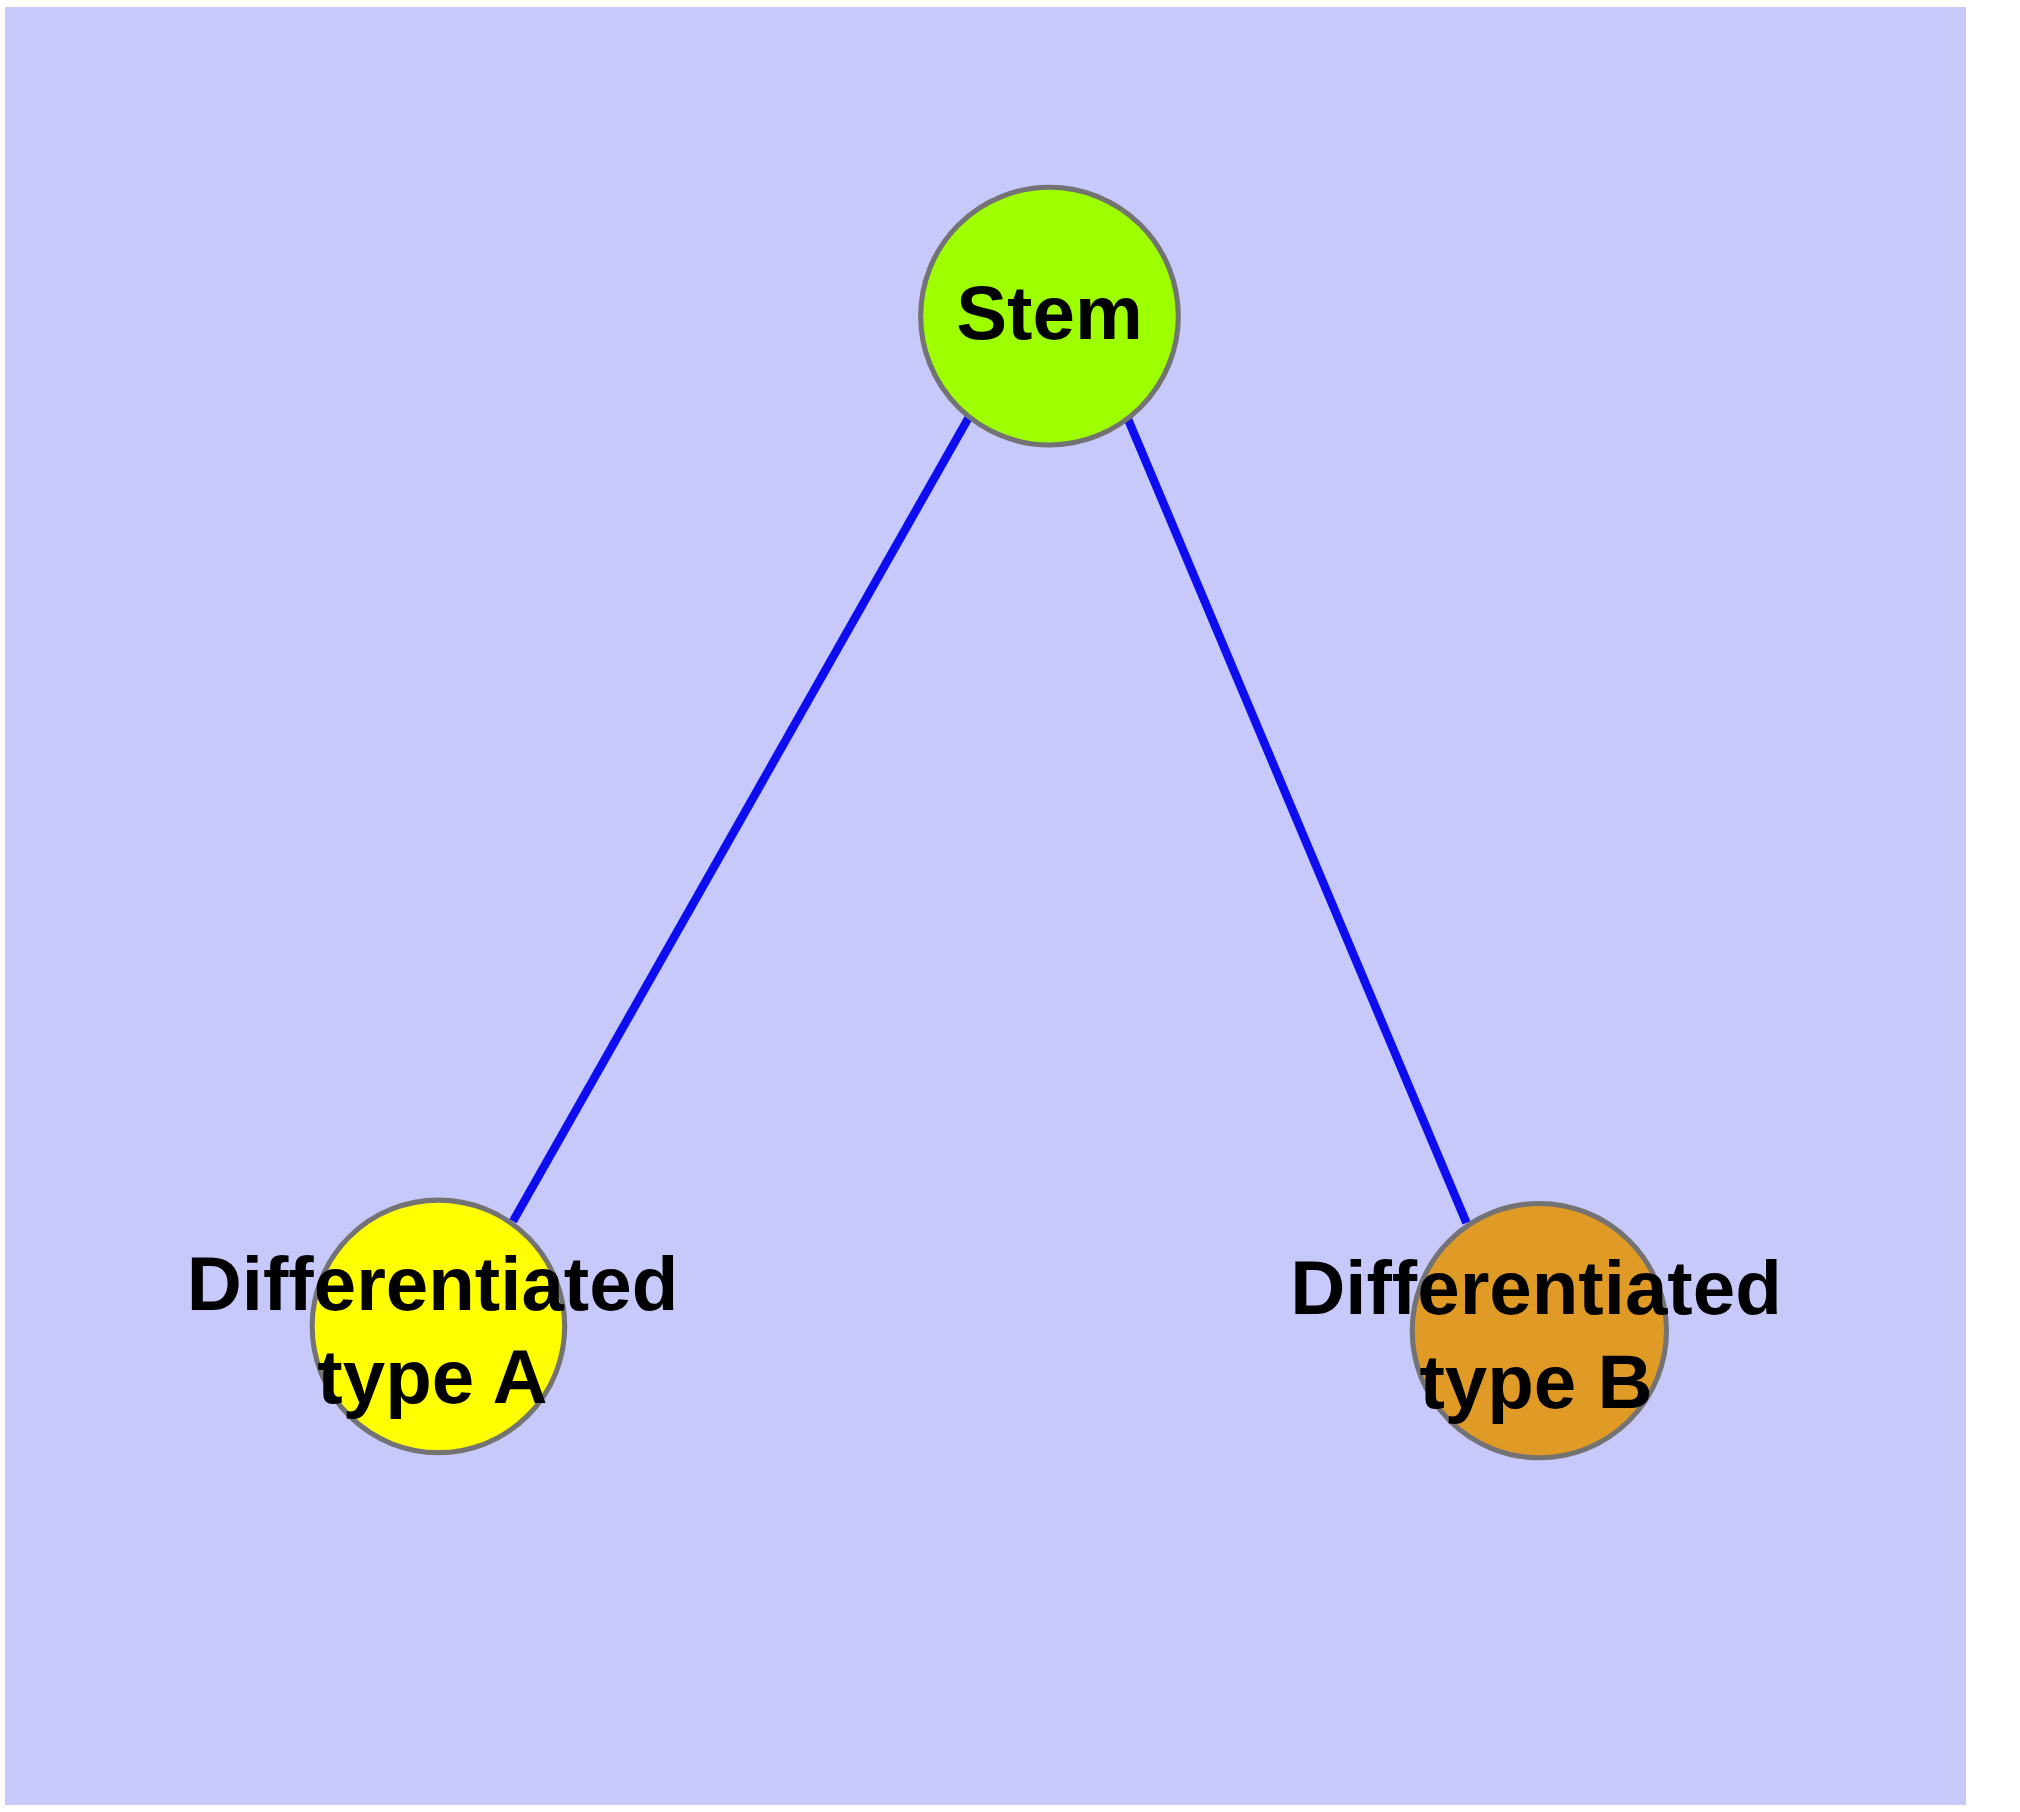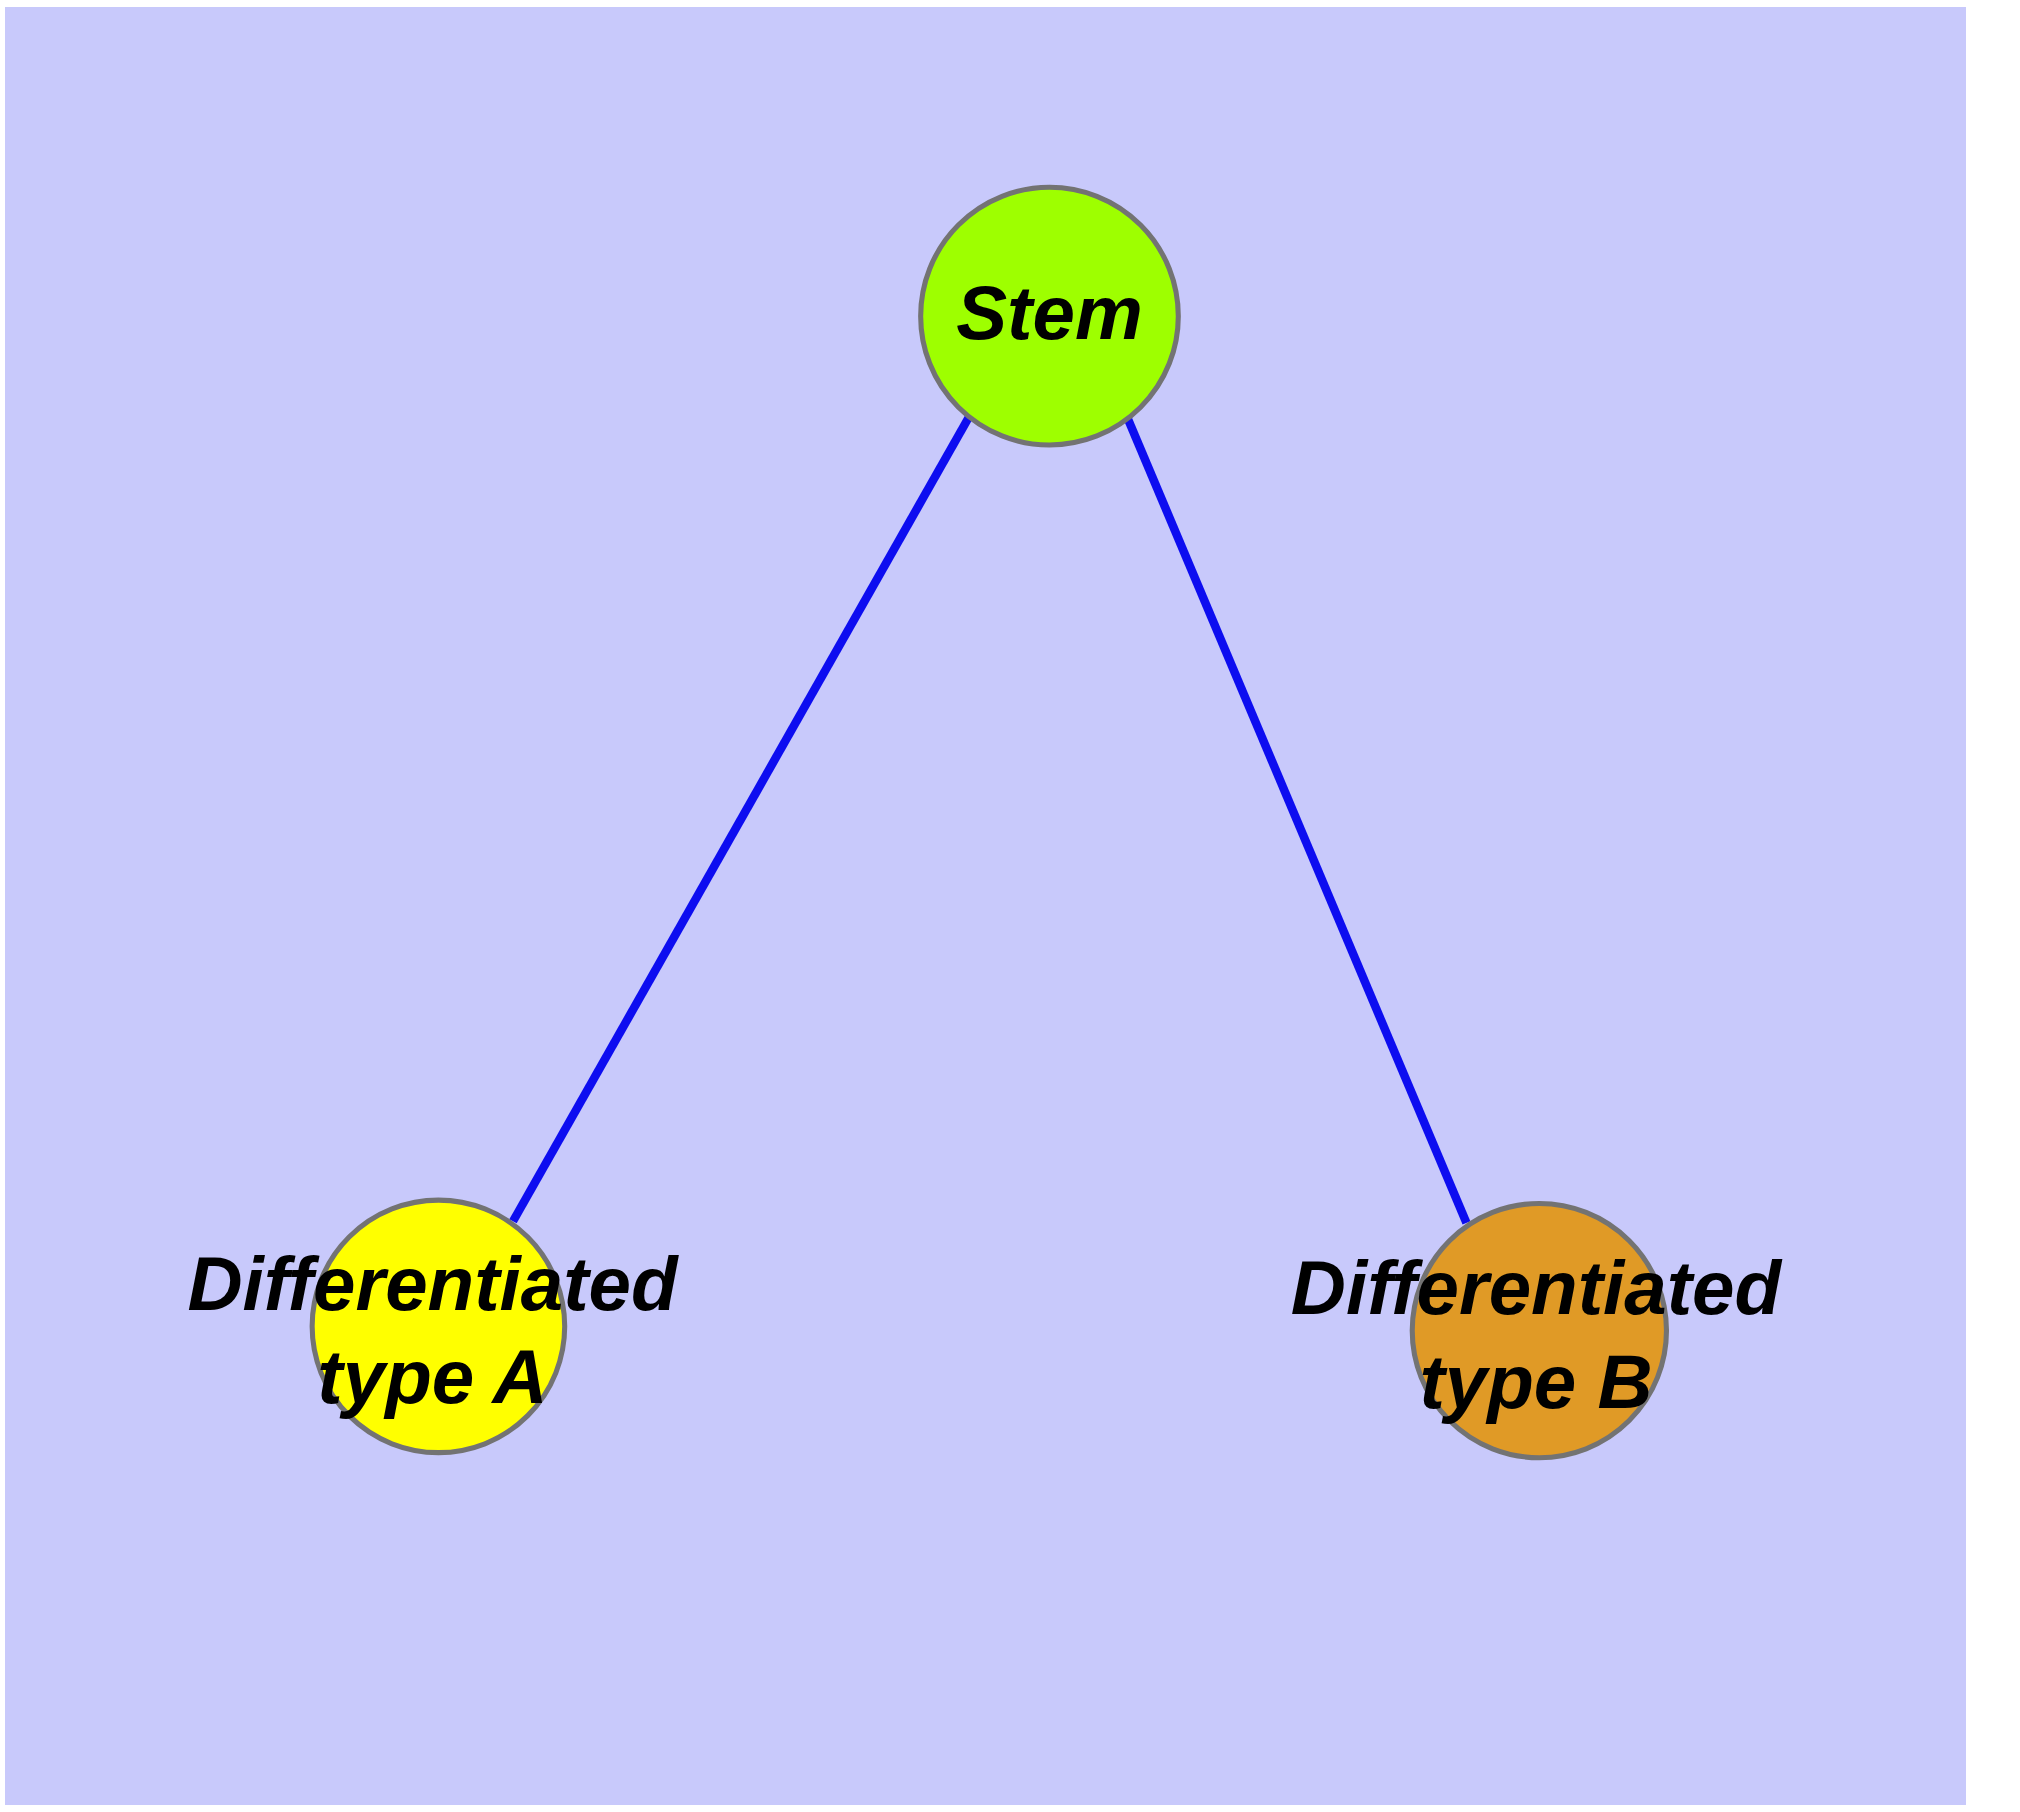--- a/index.html
+++ b/index.html
@@ -11,21 +11,20 @@
     width: 2021px;
     height: 1812px;
     overflow: hidden;
     font-family: "Liberation Sans", sans-serif;
   }
   #canvas-root {
     position: relative;
     width: 1630px;
     height: 1812px;
     background: #ffffff;
-    font-style: italic;
   }
   #graph-plot {
     position: absolute;
     left: 5.1px;
     top: 6.8px;
     width: 1961px;
     height: 1798px;
     background: #c8c9fb;
   }
   #graph-svg {

